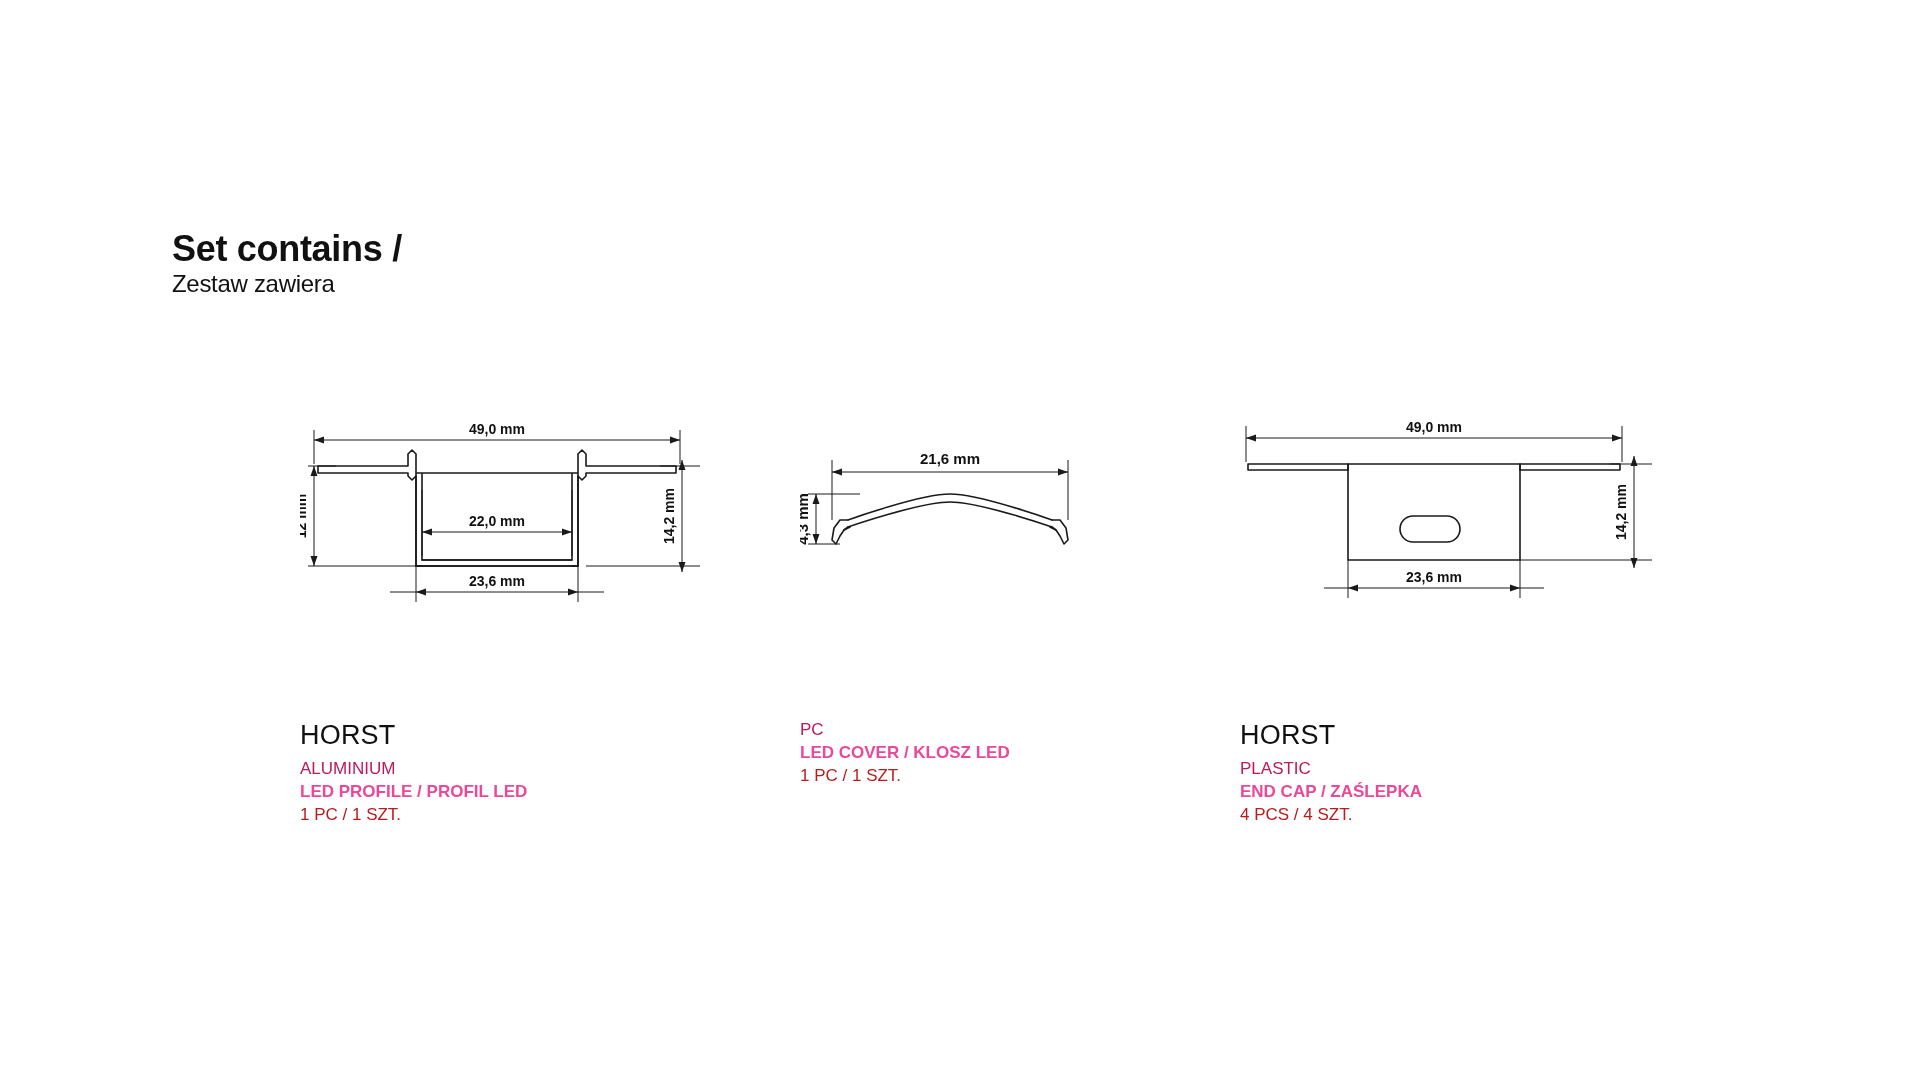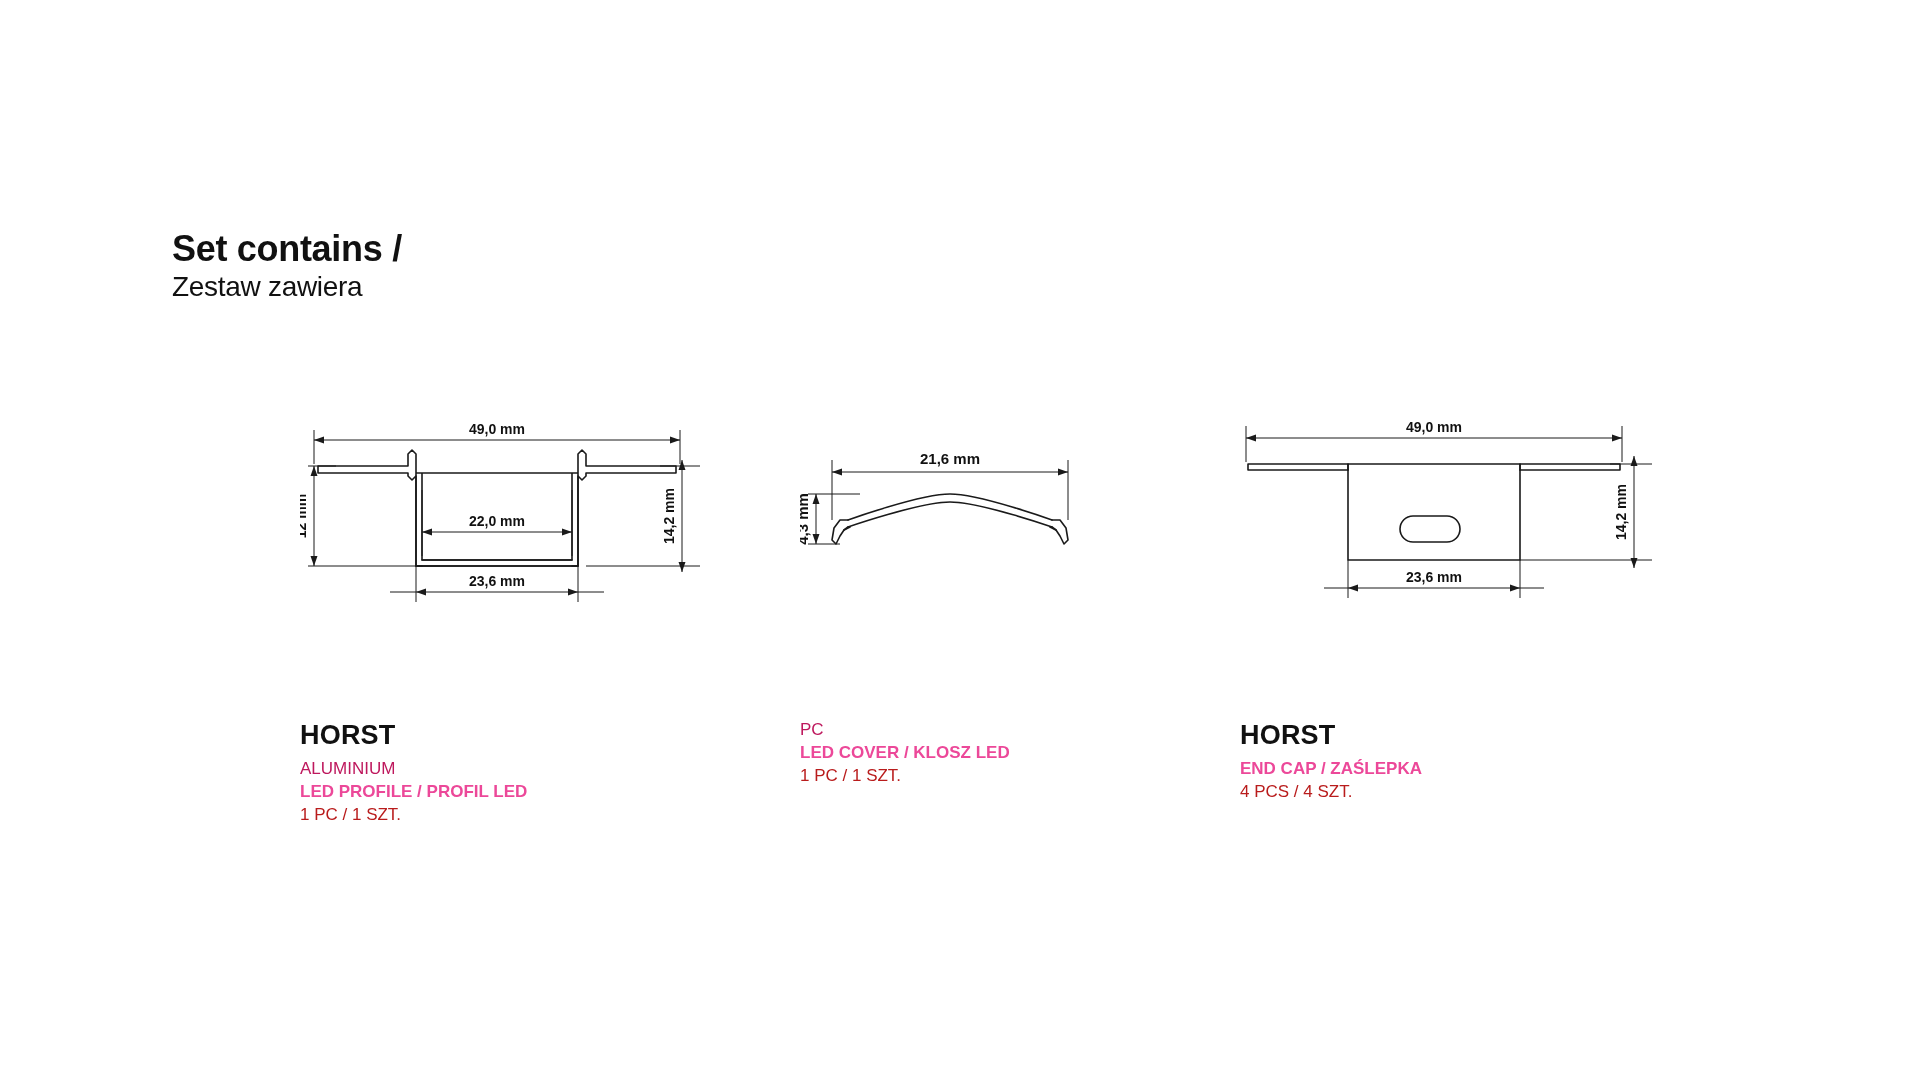--- a/index.html
+++ b/index.html
@@ -24,21 +24,21 @@
     line-height: 1.18;
   }
   .heading-line1 {
     font-size: 36px;
     font-weight: 700;
     letter-spacing: -0.3px;
     display: block;
     color: #111111;
   }
   .heading-line2 {
-    font-size: 28px;
+    font-size: 24px;
     font-weight: 400;
     letter-spacing: -0.3px;
     display: block;
     color: #111111;
   }
 
   
   .items {
     position: absolute;
     left: 0;
@@ -59,21 +59,21 @@
     display: block;
   }
   .item-caption {
     position: absolute;
     top: 300px;
     left: 0;
     width: 480px;
   }
   .item-title {
     font-size: 27px;
-    font-weight: 700;
+    font-weight: 400;
     letter-spacing: 0.2px;
     margin: 0 0 8px 0;
     color: #111111;
   }
   .item-material {
     font-size: 17px;
     font-weight: 400;
     margin: 0 0 3px 0;
     color: #be185d;
   }
@@ -253,18 +253,19 @@
           <line x1="394" y1="36" x2="394" y2="148"></line>
           <path d="M 394 36 L 390.5 46 L 397.5 46 Z" fill="#1a1a1a" stroke="none"></path>
           <path d="M 394 148 L 390.5 138 L 397.5 138 Z" fill="#1a1a1a" stroke="none"></path>
         </g>
         <text x="0" y="0" transform="translate(386,92) rotate(-90)" text-anchor="middle" font-family="Liberation Sans, sans-serif" font-size="14" font-weight="700" fill="#111111">14,2 mm</text>
       </svg>
     </div>
 
     <div class="item-caption">
       <p class="item-title">HORST</p>
+      <p class="item-material">PLASTIC</p>
       <p class="item-type">END CAP / ZAŚLEPKA</p>
       <p class="item-qty">4 PCS / 4 SZT.</p>
     </div>
   </div>
 
 </div>
 
 </body></html>

